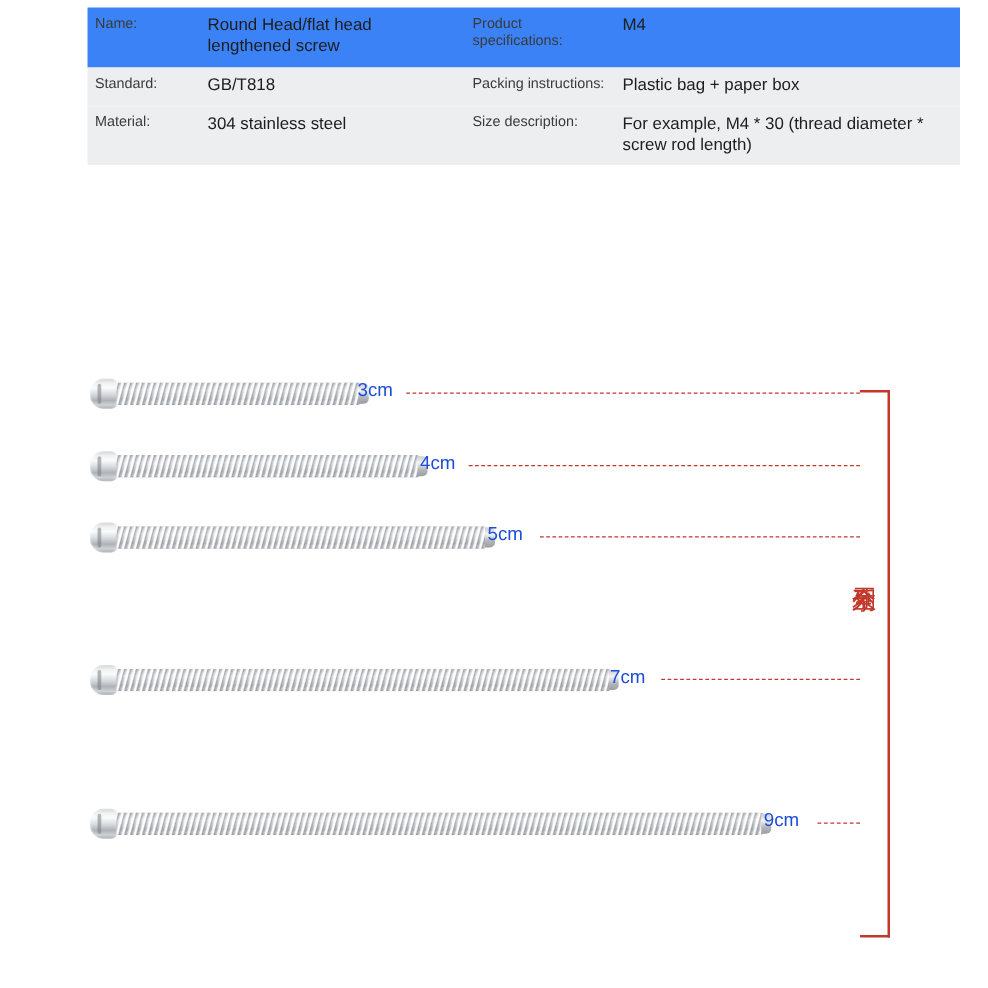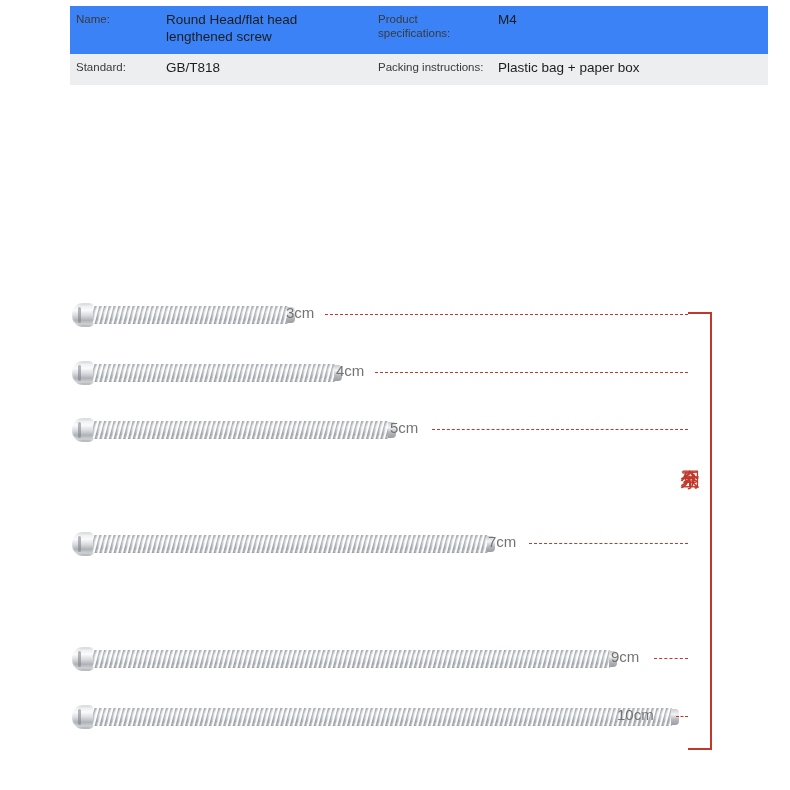--- a/index.html
+++ b/index.html
@@ -123,21 +123,21 @@
     height: 16px;
     width: 8px;
     background: linear-gradient(to bottom, #c9ccd0, #f2f3f4, #b4b8bc, #9a9ea2);
     border-radius: 0 4px 4px 0;
   }
 
   .len-label {
     position: absolute;
     top: 12px;
     font-size: 15px;
-    color: #737373;
+    color: #1d4ed8;
     white-space: nowrap;
   }
 
   .dash {
     position: absolute;
     top: 22px;
     height: 0;
     border-top: 1px dashed #c0392b;
   }
 
@@ -176,20 +176,26 @@
     <td class="c2 val">Round Head/flat head lengthened screw</td>
     <td class="c3 lbl">Product specifications:</td>
     <td class="c4 val">M4</td>
   </tr>
   <tr class="shaded">
     <td class="c1 lbl">Standard:</td>
     <td class="c2 val">GB/T818</td>
     <td class="c3 lbl">Packing instructions:</td>
     <td class="c4 val">Plastic bag + paper box</td>
   </tr>
+  <tr class="shaded">
+    <td class="c1 lbl">Material:</td>
+    <td class="c2 val">304 stainless steel</td>
+    <td class="c3 lbl">Size description:</td>
+    <td class="c4 val">For example, M4 * 30 (thread diameter * screw rod length)</td>
+  </tr>
 </tbody>
   </table>
 
 <div class="screw-area">
 
   <div class="screw-row" id="row-0" style="top:22px;">
     <div class="screw">
       <div class="head"></div>
       <div class="shank" style="width: 196px;"></div>
       <div class="tip" style="left: 215px;"></div>
@@ -233,25 +239,16 @@
   <div class="screw-row" id="row-6" style="top:366px;">
     <div class="screw">
       <div class="head"></div>
       <div class="shank" style="width: 518px;"></div>
       <div class="tip" style="left: 537px;"></div>
     </div>
     <div class="len-label" style="left: 611px;">9cm</div>
     <div class="dash" style="left: 654px; width: 34px; border-top-color: rgb(192, 57, 43);"></div>
   </div>
 
-  <div class="screw-row" id="row-7" style="top:424px;">
-    <div class="screw">
-      <div class="head"></div>
-      <div class="shank" style="width: 580px;"></div>
-      <div class="tip" style="left: 599px;"></div>
-    </div>
-    <div class="len-label" style="left: 617px;">10cm</div>
-    <div class="dash" style="left: 676px; width: 12px; border-top-color: rgb(192, 57, 43);"></div>
-  </div>
 
   <div class="bracket"></div>
   <div class="bracket-text">全系列全牙</div>
 </div>
 
 </body></html>

